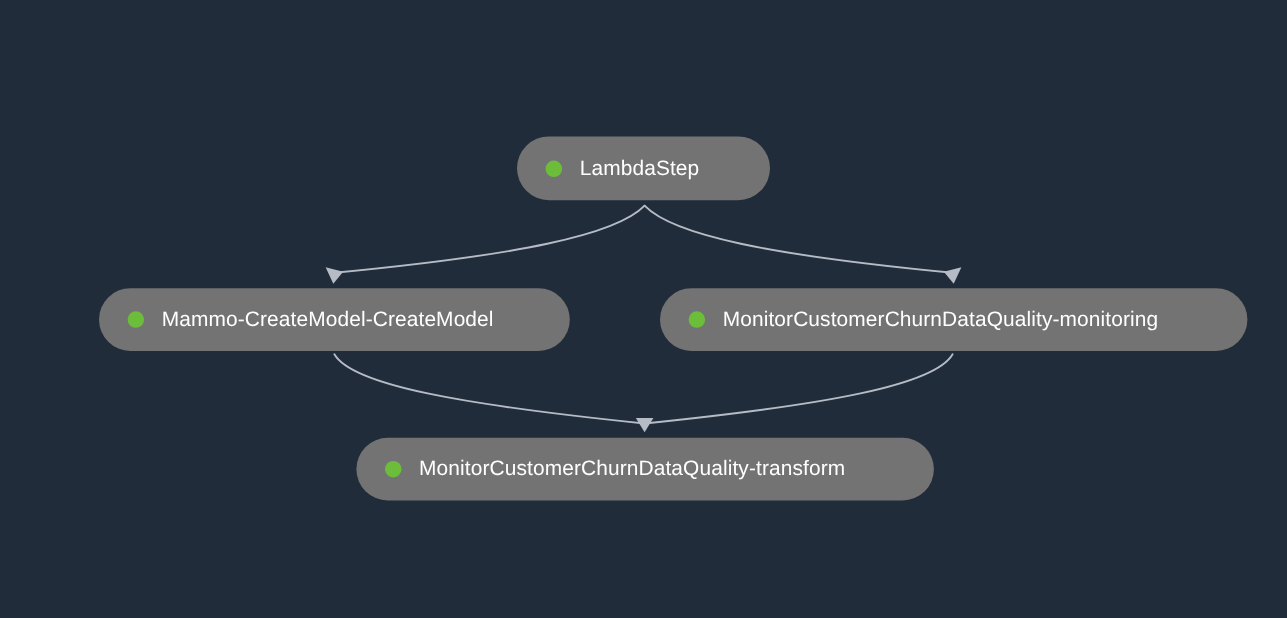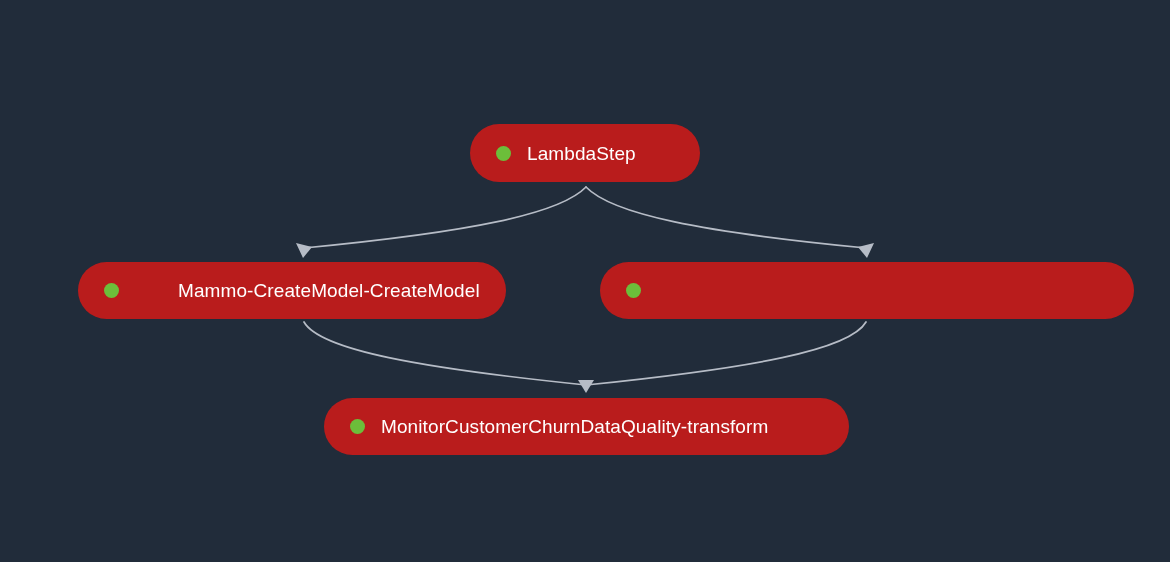--- a/index.html
+++ b/index.html
@@ -24,21 +24,21 @@
     left: 0;
     top: 0;
     width: 1170px;
     height: 562px;
     pointer-events: none;
   }
   .node {
     position: absolute;
     display: flex;
     align-items: center;
-    background: #b91c1c;
+    background: #737373;
     border-radius: 999px;
     box-sizing: border-box;
     padding: 0 26px;
     white-space: nowrap;
   }
   .node-dot {
     width: 15px;
     height: 15px;
     border-radius: 50%;
     background: #6cbe3a;
@@ -52,25 +52,24 @@
     letter-spacing: 0.1px;
     line-height: 1;
   }
   #node-lambdastep {
     left: 470px;
     top: 124px;
     width: 230px;
     height: 58px;
   }
   #node-mammo-createmodel {
-    left: 78px;
+    left: 90px;
     top: 262px;
     width: 428px;
     height: 57px;
-    gap: 43px;
   }
   #node-monitoring {
     left: 600px;
     top: 262px;
     width: 534px;
     height: 57px;
   }
   #node-transform {
     left: 324px;
     top: 398px;
@@ -103,20 +102,21 @@
     <span class="node-label">LambdaStep</span>
   </div>
 
   <div class="node" id="node-mammo-createmodel">
     <span class="node-dot"></span>
     <span class="node-label">Mammo-CreateModel-CreateModel</span>
   </div>
 
   <div class="node" id="node-monitoring">
     <span class="node-dot"></span>
+    <span class="node-label">MonitorCustomerChurnDataQuality-monitoring</span>
   </div>
 
   <div class="node" id="node-transform">
     <span class="node-dot"></span>
     <span class="node-label">MonitorCustomerChurnDataQuality-transform</span>
   </div>
 
 </div>
 
 </body></html>

